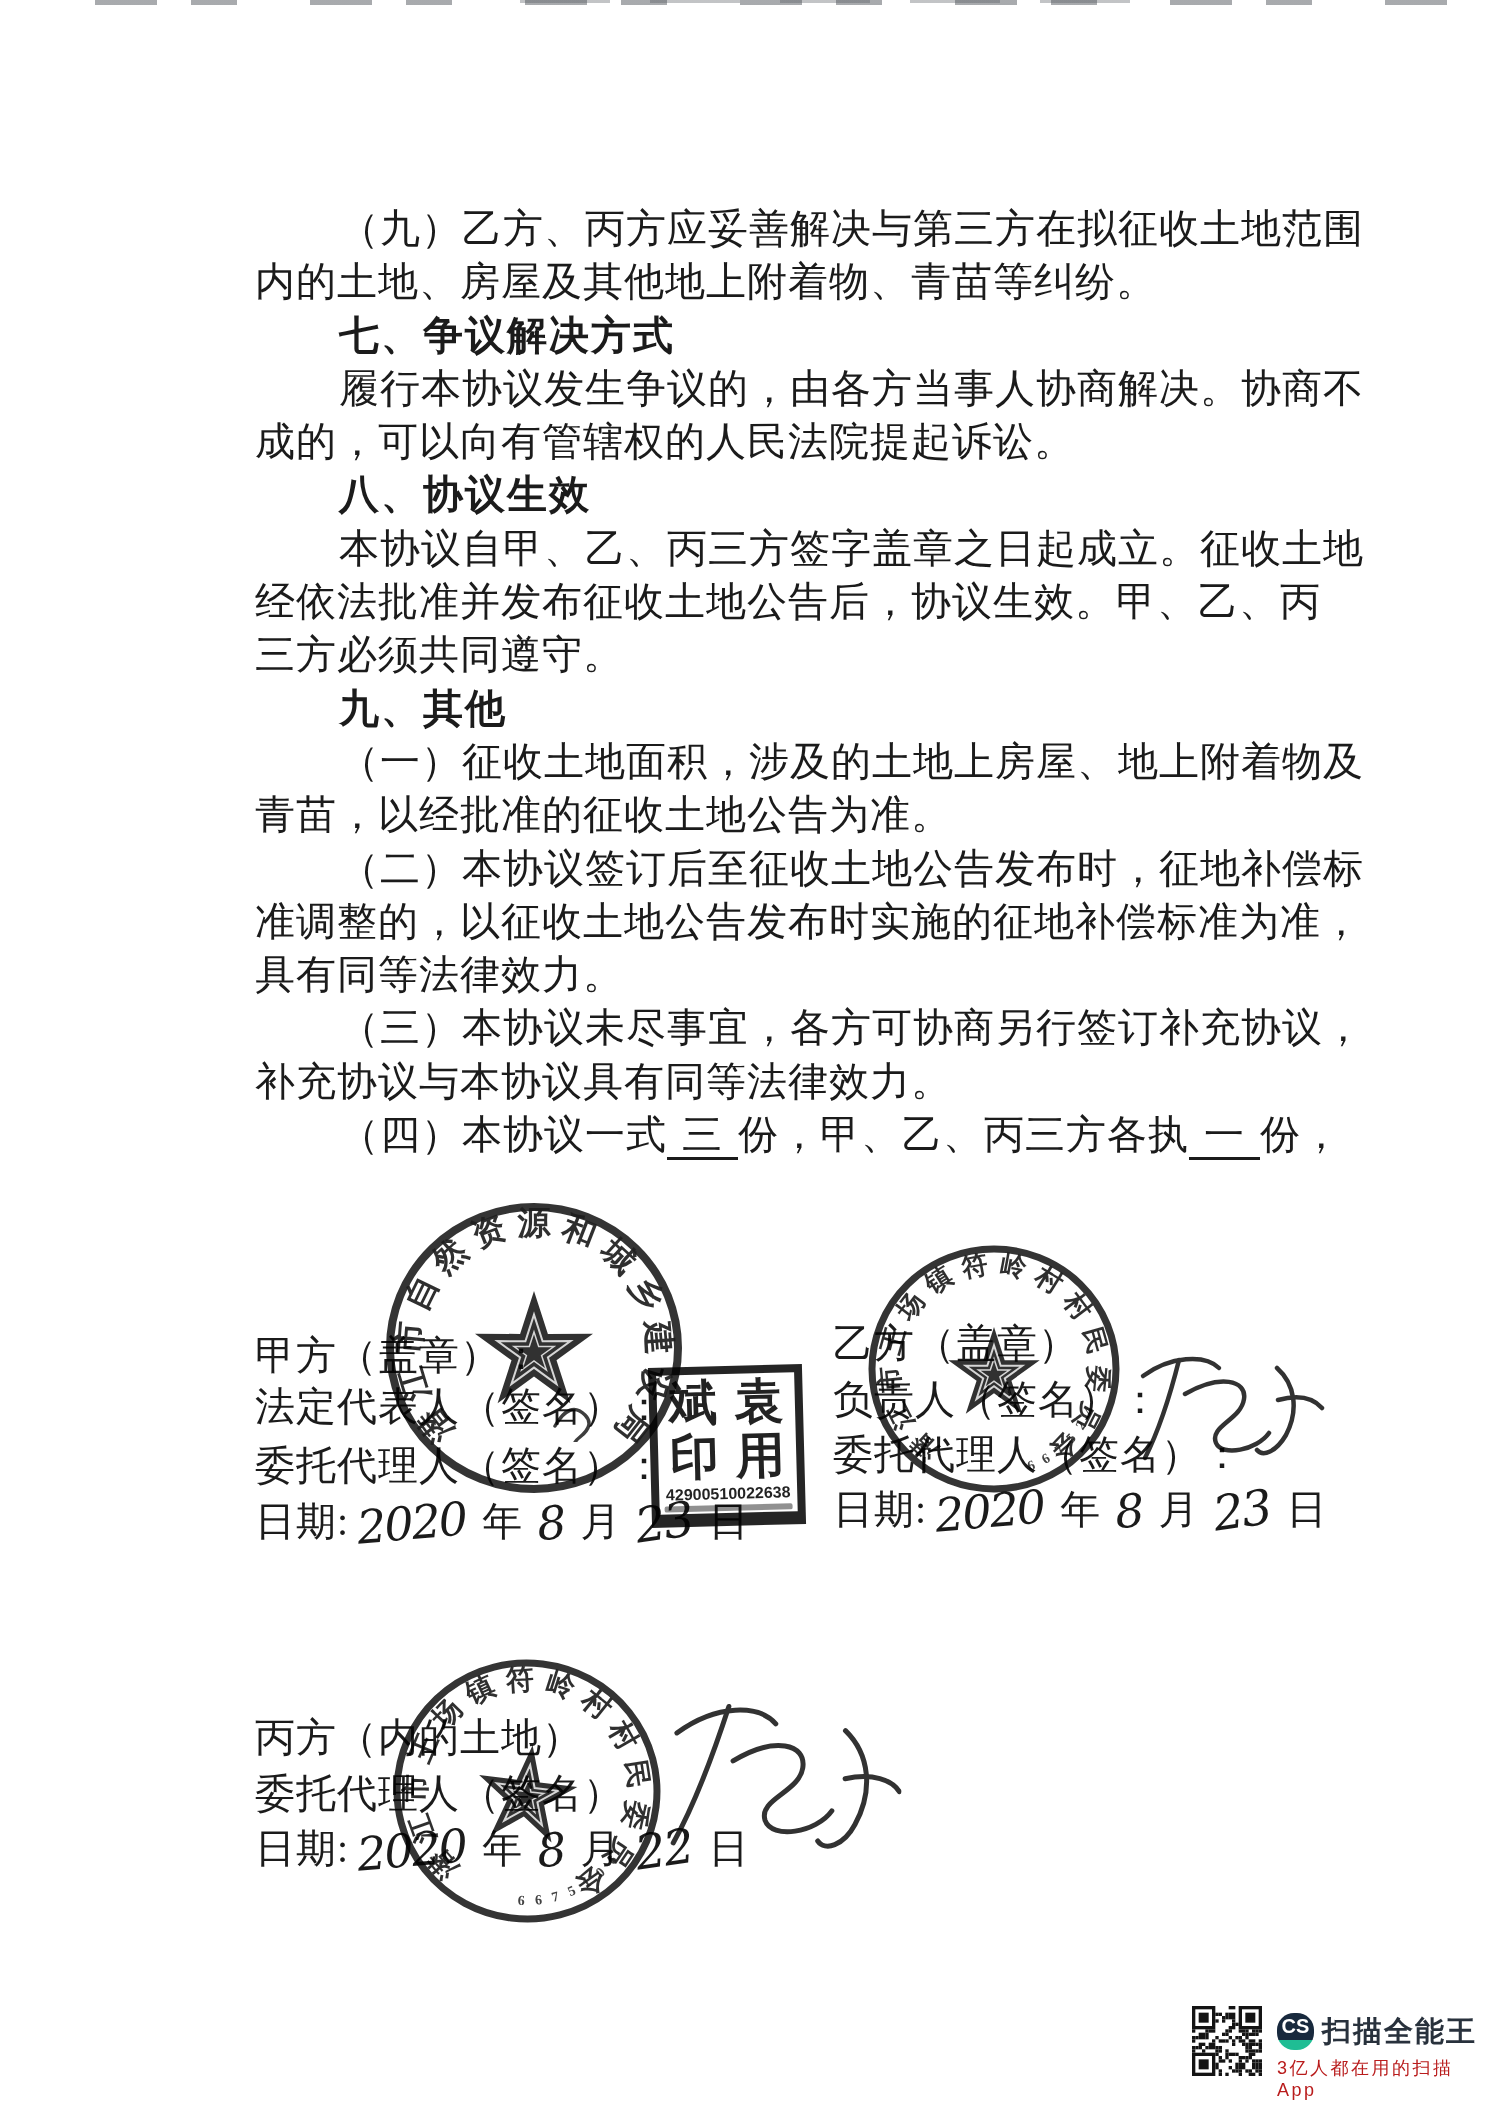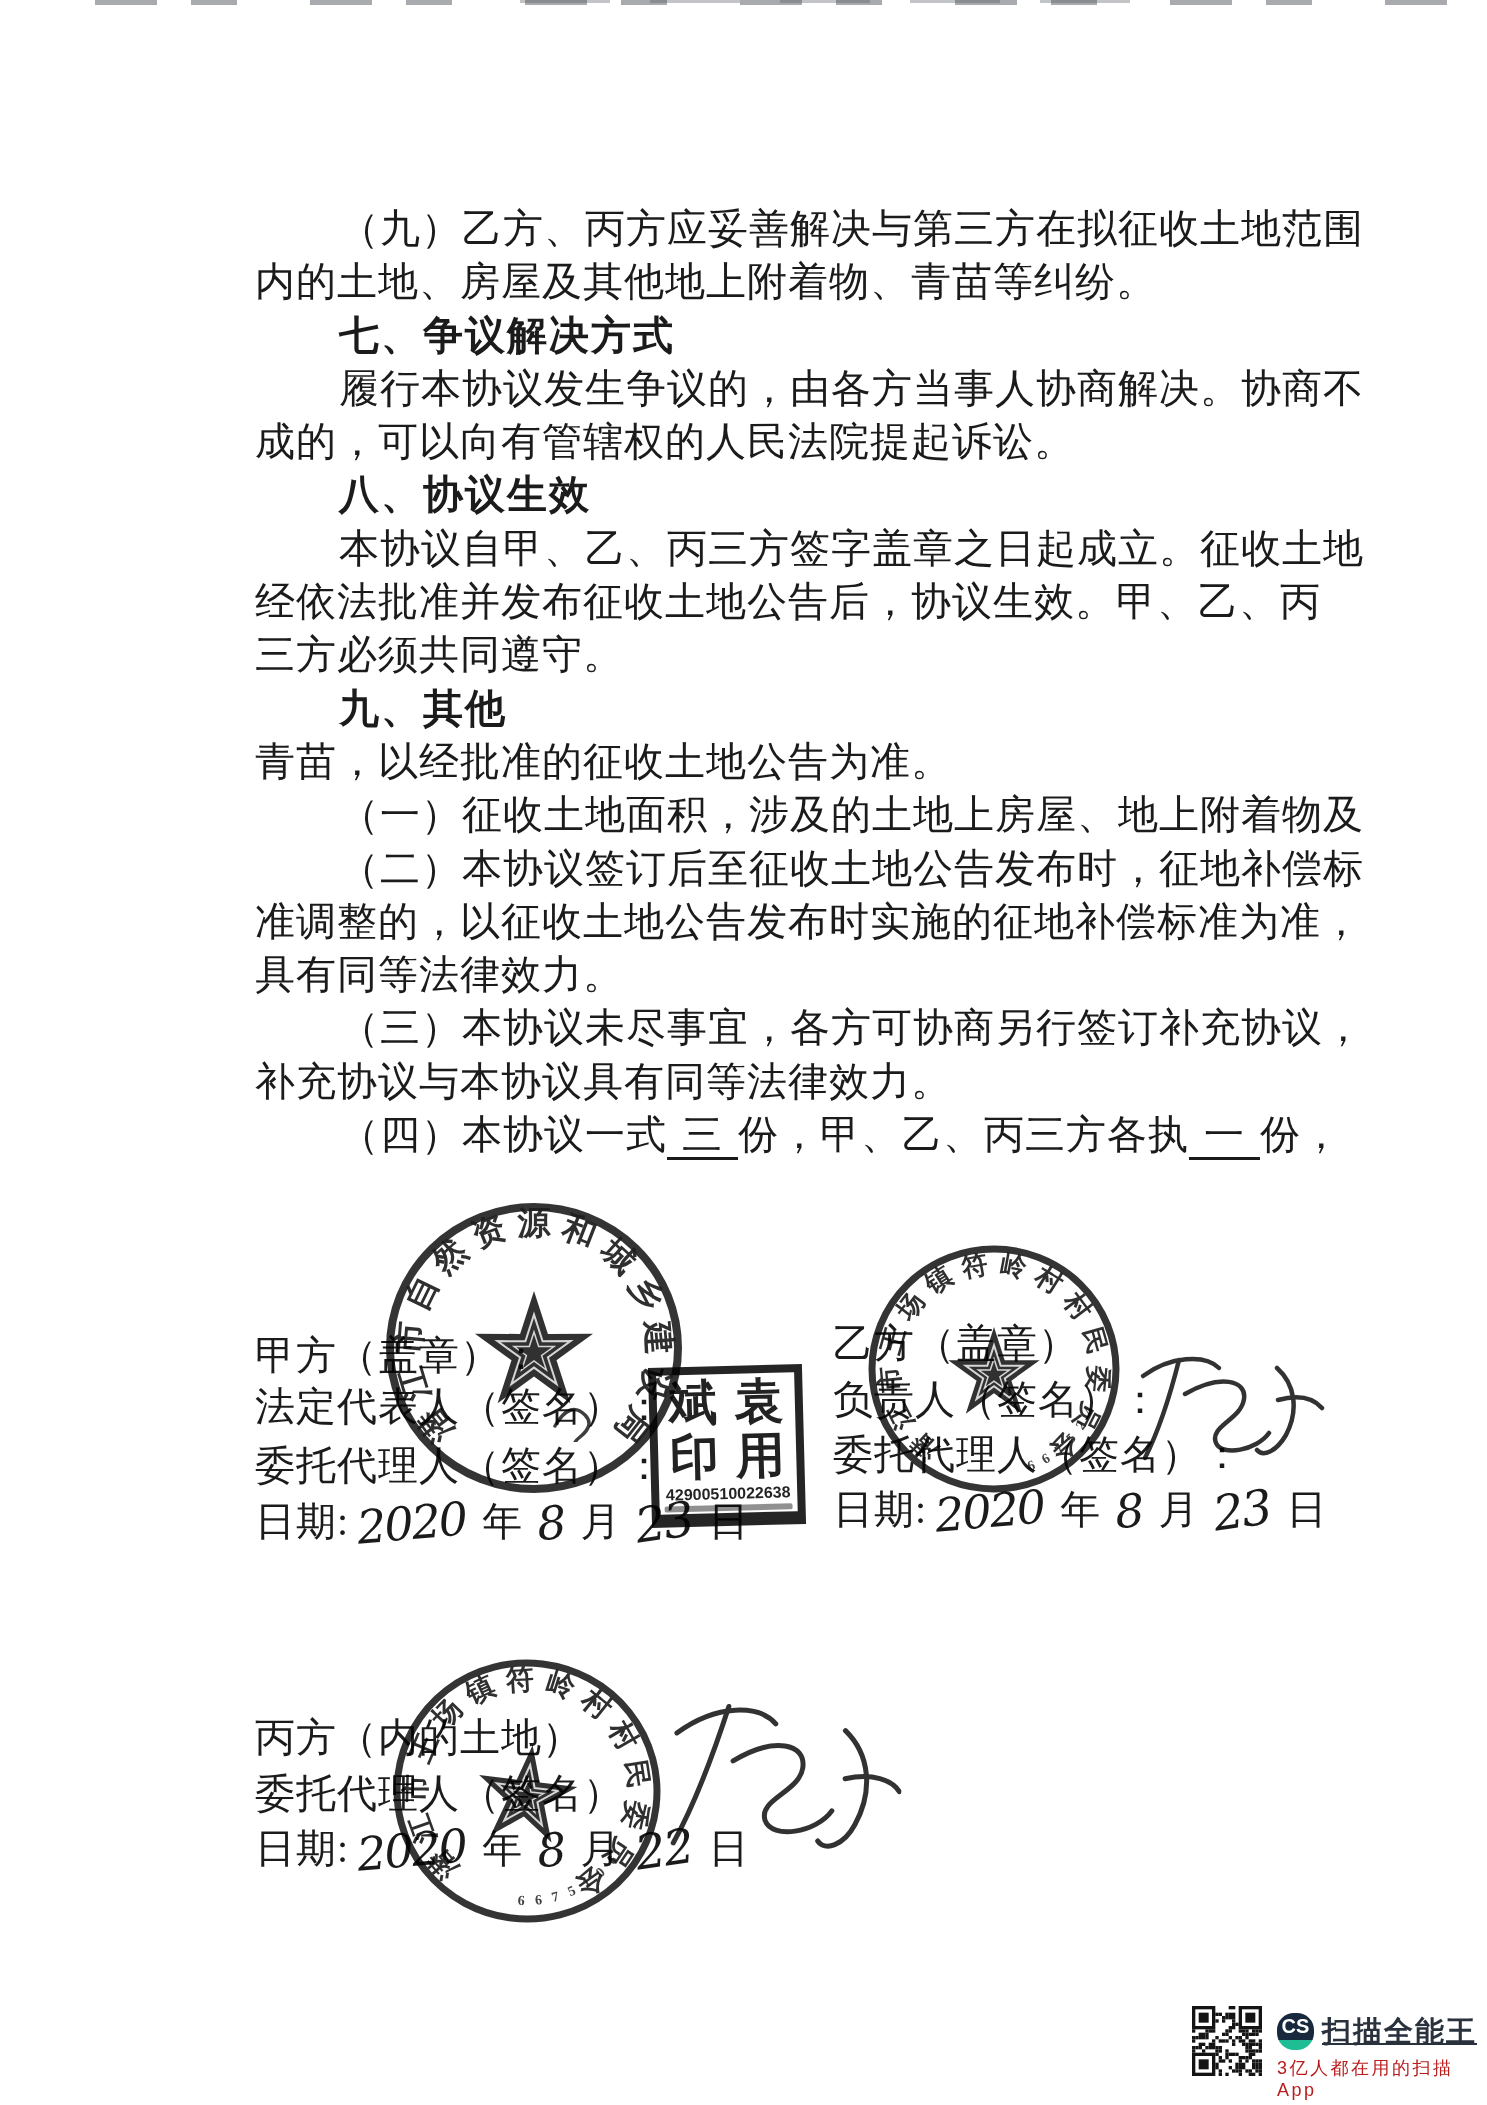--- a/index.html
+++ b/index.html
@@ -50,21 +50,21 @@
   
   .cs-logo{
     position:absolute;left:1277px;top:2013px;width:37px;height:37px;border-radius:17px;
     background:linear-gradient(180deg,#18293d 0%,#18293d 72%,#1fbd94 72%,#1fbd94 100%);
     display:flex;align-items:flex-start;justify-content:center;
     color:#fff;font-family:"Liberation Sans","DejaVu Sans",sans-serif;font-weight:bold;
     font-size:20px;line-height:26px;
   }
   .cs-title{
     position:absolute;left:1322px;top:2012px;font-family:"Liberation Sans","DejaVu Sans",sans-serif;
-    font-size:29px;font-weight:700;color:#28313c;letter-spacing:2px;line-height:38px;text-decoration:underline;
+    font-size:29px;font-weight:700;color:#28313c;letter-spacing:2px;line-height:38px;
   }
   .cs-sub{
     position:absolute;left:1277px;top:2056px;font-family:"Liberation Sans","DejaVu Sans",sans-serif;
     font-size:18px;color:#b91c1c;letter-spacing:2.5px;
   }
   svg text{font-family:"Liberation Serif","DejaVu Serif",serif;}
 </style>
 </head>
 <body>
 
@@ -77,22 +77,22 @@
     <div class="ln ind">（九）乙方、丙方应妥善解决与第三方在拟征收土地范围</div>
     <div class="ln">内的土地、房屋及其他地上附着物、青苗等纠纷。</div>
     <div class="ln ind hd">七、争议解决方式</div>
     <div class="ln ind">履行本协议发生争议的，由各方当事人协商解决。协商不</div>
     <div class="ln">成的，可以向有管辖权的人民法院提起诉讼。</div>
     <div class="ln ind hd">八、协议生效</div>
     <div class="ln ind">本协议自甲、乙、丙三方签字盖章之日起成立。征收土地</div>
     <div class="ln">经依法批准并发布征收土地公告后，协议生效。甲、乙、丙</div>
     <div class="ln">三方必须共同遵守。</div>
     <div class="ln ind hd">九、其他</div>
+    <div class="ln ind">（一）征收土地面积，涉及的土地上房屋、地上附着物及</div>
     <div class="ln">青苗，以经批准的征收土地公告为准。</div>
-    <div class="ln ind">（一）征收土地面积，涉及的土地上房屋、地上附着物及</div>
     <div class="ln ind">（二）本协议签订后至征收土地公告发布时，征地补偿标</div>
     <div class="ln">准调整的，以征收土地公告发布时实施的征地补偿标准为准，</div>
     <div class="ln">具有同等法律效力。</div>
     <div class="ln ind">（三）本协议未尽事宜，各方可协商另行签订补充协议，</div>
     <div class="ln">补充协议与本协议具有同等法律效力。</div>
     <div class="ln ind">
       <span>（四）本协议一式</span><span class="u">三</span><span>份，甲、乙、丙三方各执</span><span class="u">一</span><span>份，</span>
     </div>
   </div>
 

